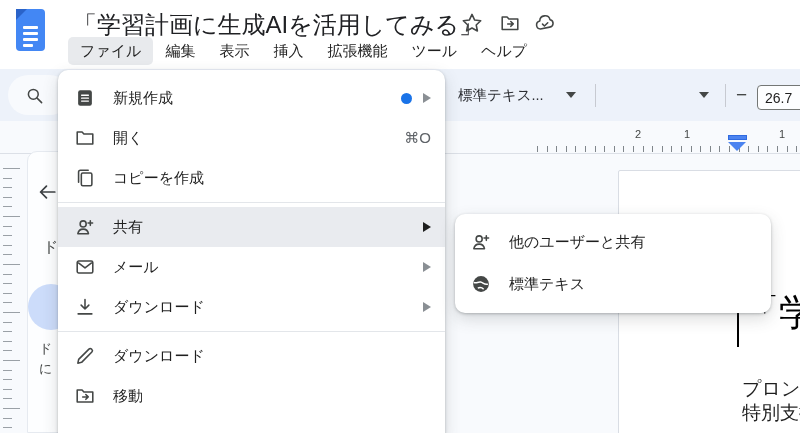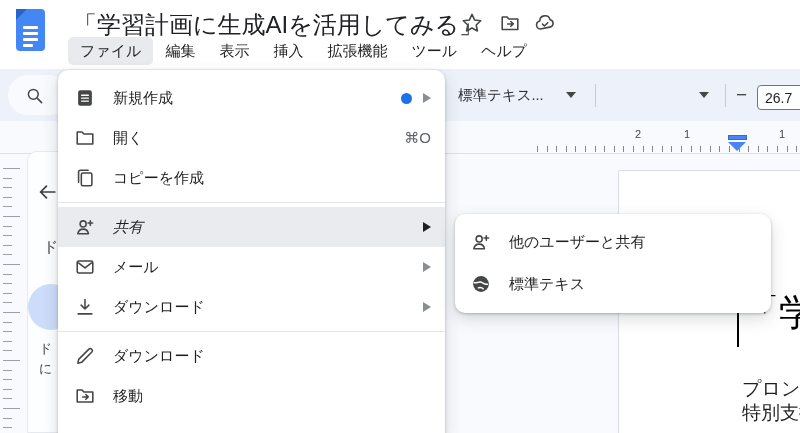--- a/index.html
+++ b/index.html
@@ -66,21 +66,21 @@
   .text-cursor{ left:737px; top:295px; width:2px; height:52px; background:#000; z-index:2; }
   .doc-heading{ left:742px; top:288px; font-size:37px; color:#000; white-space:nowrap; z-index:2; }
   .doc-body{ left:742px; top:377px; font-size:19px; line-height:24px; color:#1f1f1f;
     white-space:nowrap; z-index:2; }
 
   
   .menu-shadow{ background:#fff; border-radius:10px;
     box-shadow:0 1px 3px rgba(60,64,67,.32), 0 6px 16px rgba(60,64,67,.18); }
   .file-menu{ left:58px; top:70px; width:387px; height:372px; padding-top:8px; z-index:40; }
   .menu-item{ height:40px; display:flex; align-items:center; padding:0 14px 0 16px; }
-  .menu-item.active{ background:#e9ebef;font-style:italic; }
+  .menu-item.active{ background:#e9ebef; }
   .menu-item .mi-icon{ width:22px; height:22px; margin-right:17px; flex:none; }
   .mi-icon svg{ width:22px; height:22px; display:block; }
   .mi-label{ font-size:15px; color:#1f1f1f; white-space:nowrap; }
   .mi-right{ margin-left:auto; display:flex; align-items:center; gap:11px; }
   .blue-dot{ width:11px; height:11px; border-radius:50%; background:#1a73e8; }
   .tri-right{ width:0; height:0; border-top:5.5px solid transparent; border-bottom:5.5px solid transparent;
     border-left:8px solid #8a8f94; }
   .tri-right.dark{ border-left-color:#1f1f1f; }
   .menu-divider{ height:1px; background:#e3e6ea; margin:4px 0; }
   .mi-shortcut{ font-size:15px; color:#5f6368; }

